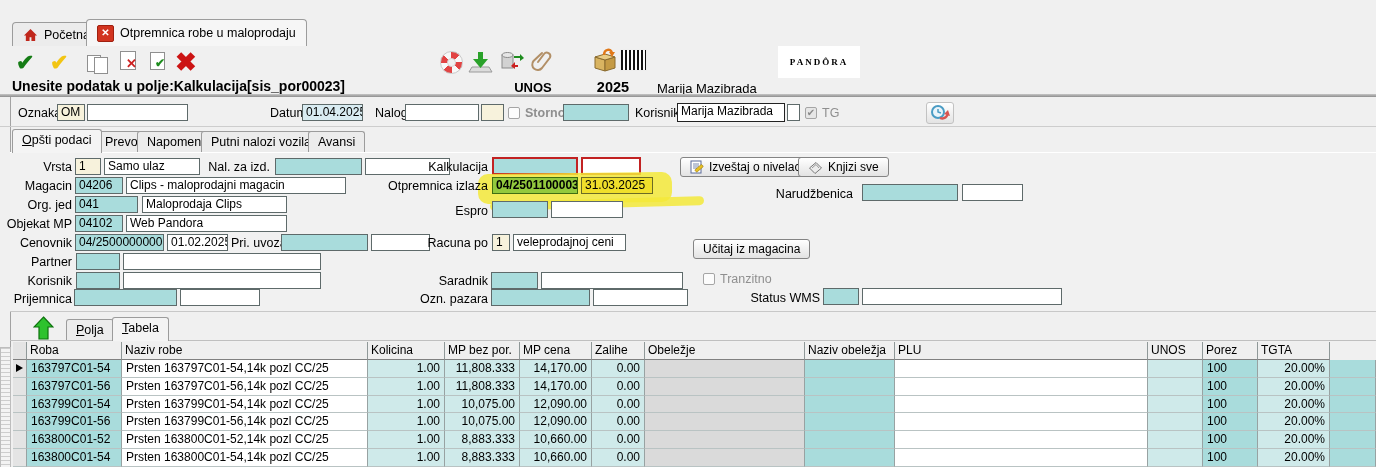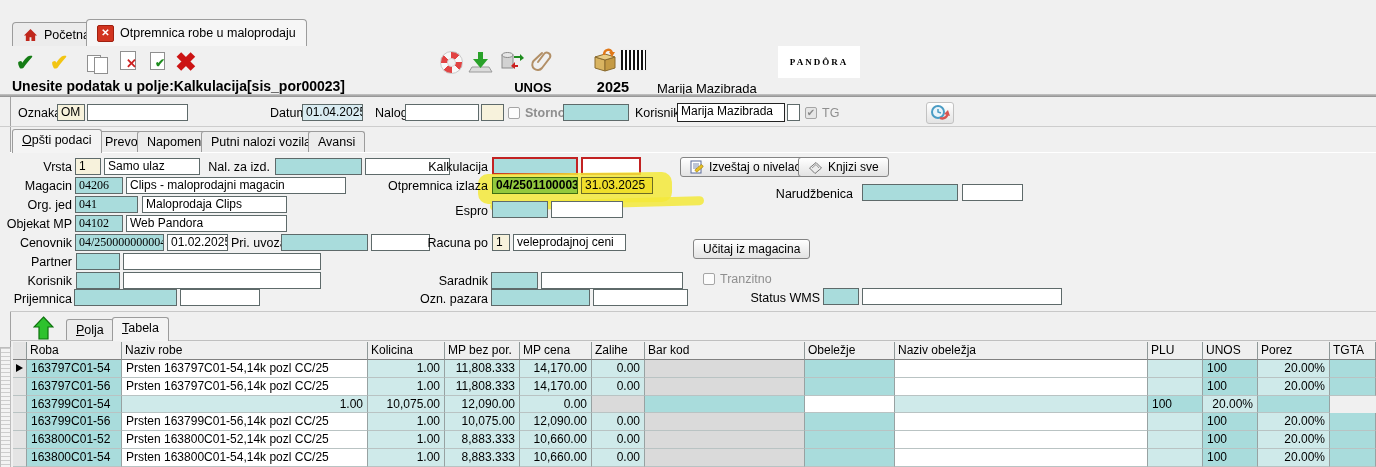--- a/index.html
+++ b/index.html
@@ -21,21 +21,21 @@
     background:conic-gradient(#e24444 0 45deg,#f8f8f8 45deg 90deg,#e24444 90deg 135deg,#f8f8f8 135deg 180deg,#e24444 180deg 225deg,#f8f8f8 225deg 270deg,#e24444 270deg 315deg,#f8f8f8 315deg 360deg);}
   .lifebuoy::after{content:"";position:absolute;left:6px;top:6px;width:7px;height:7px;border-radius:50%;
     background:#f0f0f0;border:1px solid #d5d5d5;}
   .barcode{width:25px;height:20px;background:repeating-linear-gradient(90deg,#111 0 2px,#fdfdfd 2px 4px);border:1px solid #eee;}
   
   .lbl{position:absolute;font-size:12.5px;white-space:nowrap;line-height:15px;}
   .lbl.r{text-align:right;}
   .lbl.gray{color:#8f8f8f;}
   .fld{position:absolute;height:17px;box-sizing:border-box;border:1px solid #5e6a6a;background:#fff;
        font-size:12px;line-height:15px;padding:0 3px;white-space:nowrap;overflow:hidden;}
-  .fld.cyan{background:#a9dcdc;font-family:Liberation Serif, serif;}
+  .fld.cyan{background:#a9dcdc;}
   .fld.cream{background:#f7f2dc;}
   .fld.blue{background:#d9ecf2;}
   .fld.redb{border:2px solid #c22222;height:18px;}
   .fld.greenfld{background:#93c93d;border:1px solid #3f6e12;font-weight:bold;}
   .fld.yellowfld{background:#f0df2b;border:1px solid #6b6b25;}
   .cb{position:absolute;width:12px;height:12px;box-sizing:border-box;border:1px solid #a5a5a5;
       background:#fcfcfc;border-radius:2px;font-size:10px;line-height:10px;text-align:center;color:#8a8a8a;}
   .cb.dis{background:#e6e6e6;}
   .btn{position:absolute;display:flex;align-items:center;gap:5px;height:20px;padding:0 9px;
        background:linear-gradient(#ffffff,#e3e3e3);border:1px solid #848484;border-radius:3px;
@@ -268,21 +268,20 @@
 
   <div class="abs" style="left:13px;top:342px;width:1363px;">
     <div class="tgrid" id="thead">
         <div class="th c-marker"></div>
         <div class="th">Roba</div>
         <div class="th">Naziv robe</div>
         <div class="th">Kolicina</div>
         <div class="th">MP bez por.</div>
         <div class="th">MP cena</div>
         <div class="th">Zalihe</div>
-        <div class="th">Bar kod</div>
         <div class="th">Obeležje</div>
         <div class="th">Naziv obeležja</div>
         <div class="th">PLU</div>
         <div class="th">UNOS</div>
         <div class="th">Porez</div>
         <div class="th">TGTA</div>
       </div>
     <div id="tbody">
         <div class="tgrid">
           <div class="td c-marker">
@@ -314,20 +313,21 @@
           <div class="td bg-cyan"></div>
           <div class="td bg-white"></div>
           <div class="td bg-lcyan"></div>
           <div class="td bg-cyan">100</div>
           <div class="td bg-lcyan num">20.00%</div>
           <div class="td bg-cyan"></div>
         </div>
         <div class="tgrid">
           <div class="td c-marker"></div>
           <div class="td bg-cyan">163799C01-54</div>
+          <div class="td bg-white">Prsten 163799C01-54,14k pozl CC/25</div>
           <div class="td bg-lcyan num">1.00</div>
           <div class="td bg-lcyan num">10,075.00</div>
           <div class="td bg-lcyan num">12,090.00</div>
           <div class="td bg-lcyan num">0.00</div>
           <div class="td bg-gray"></div>
           <div class="td bg-cyan"></div>
           <div class="td bg-white"></div>
           <div class="td bg-lcyan"></div>
           <div class="td bg-cyan">100</div>
           <div class="td bg-lcyan num">20.00%</div>

